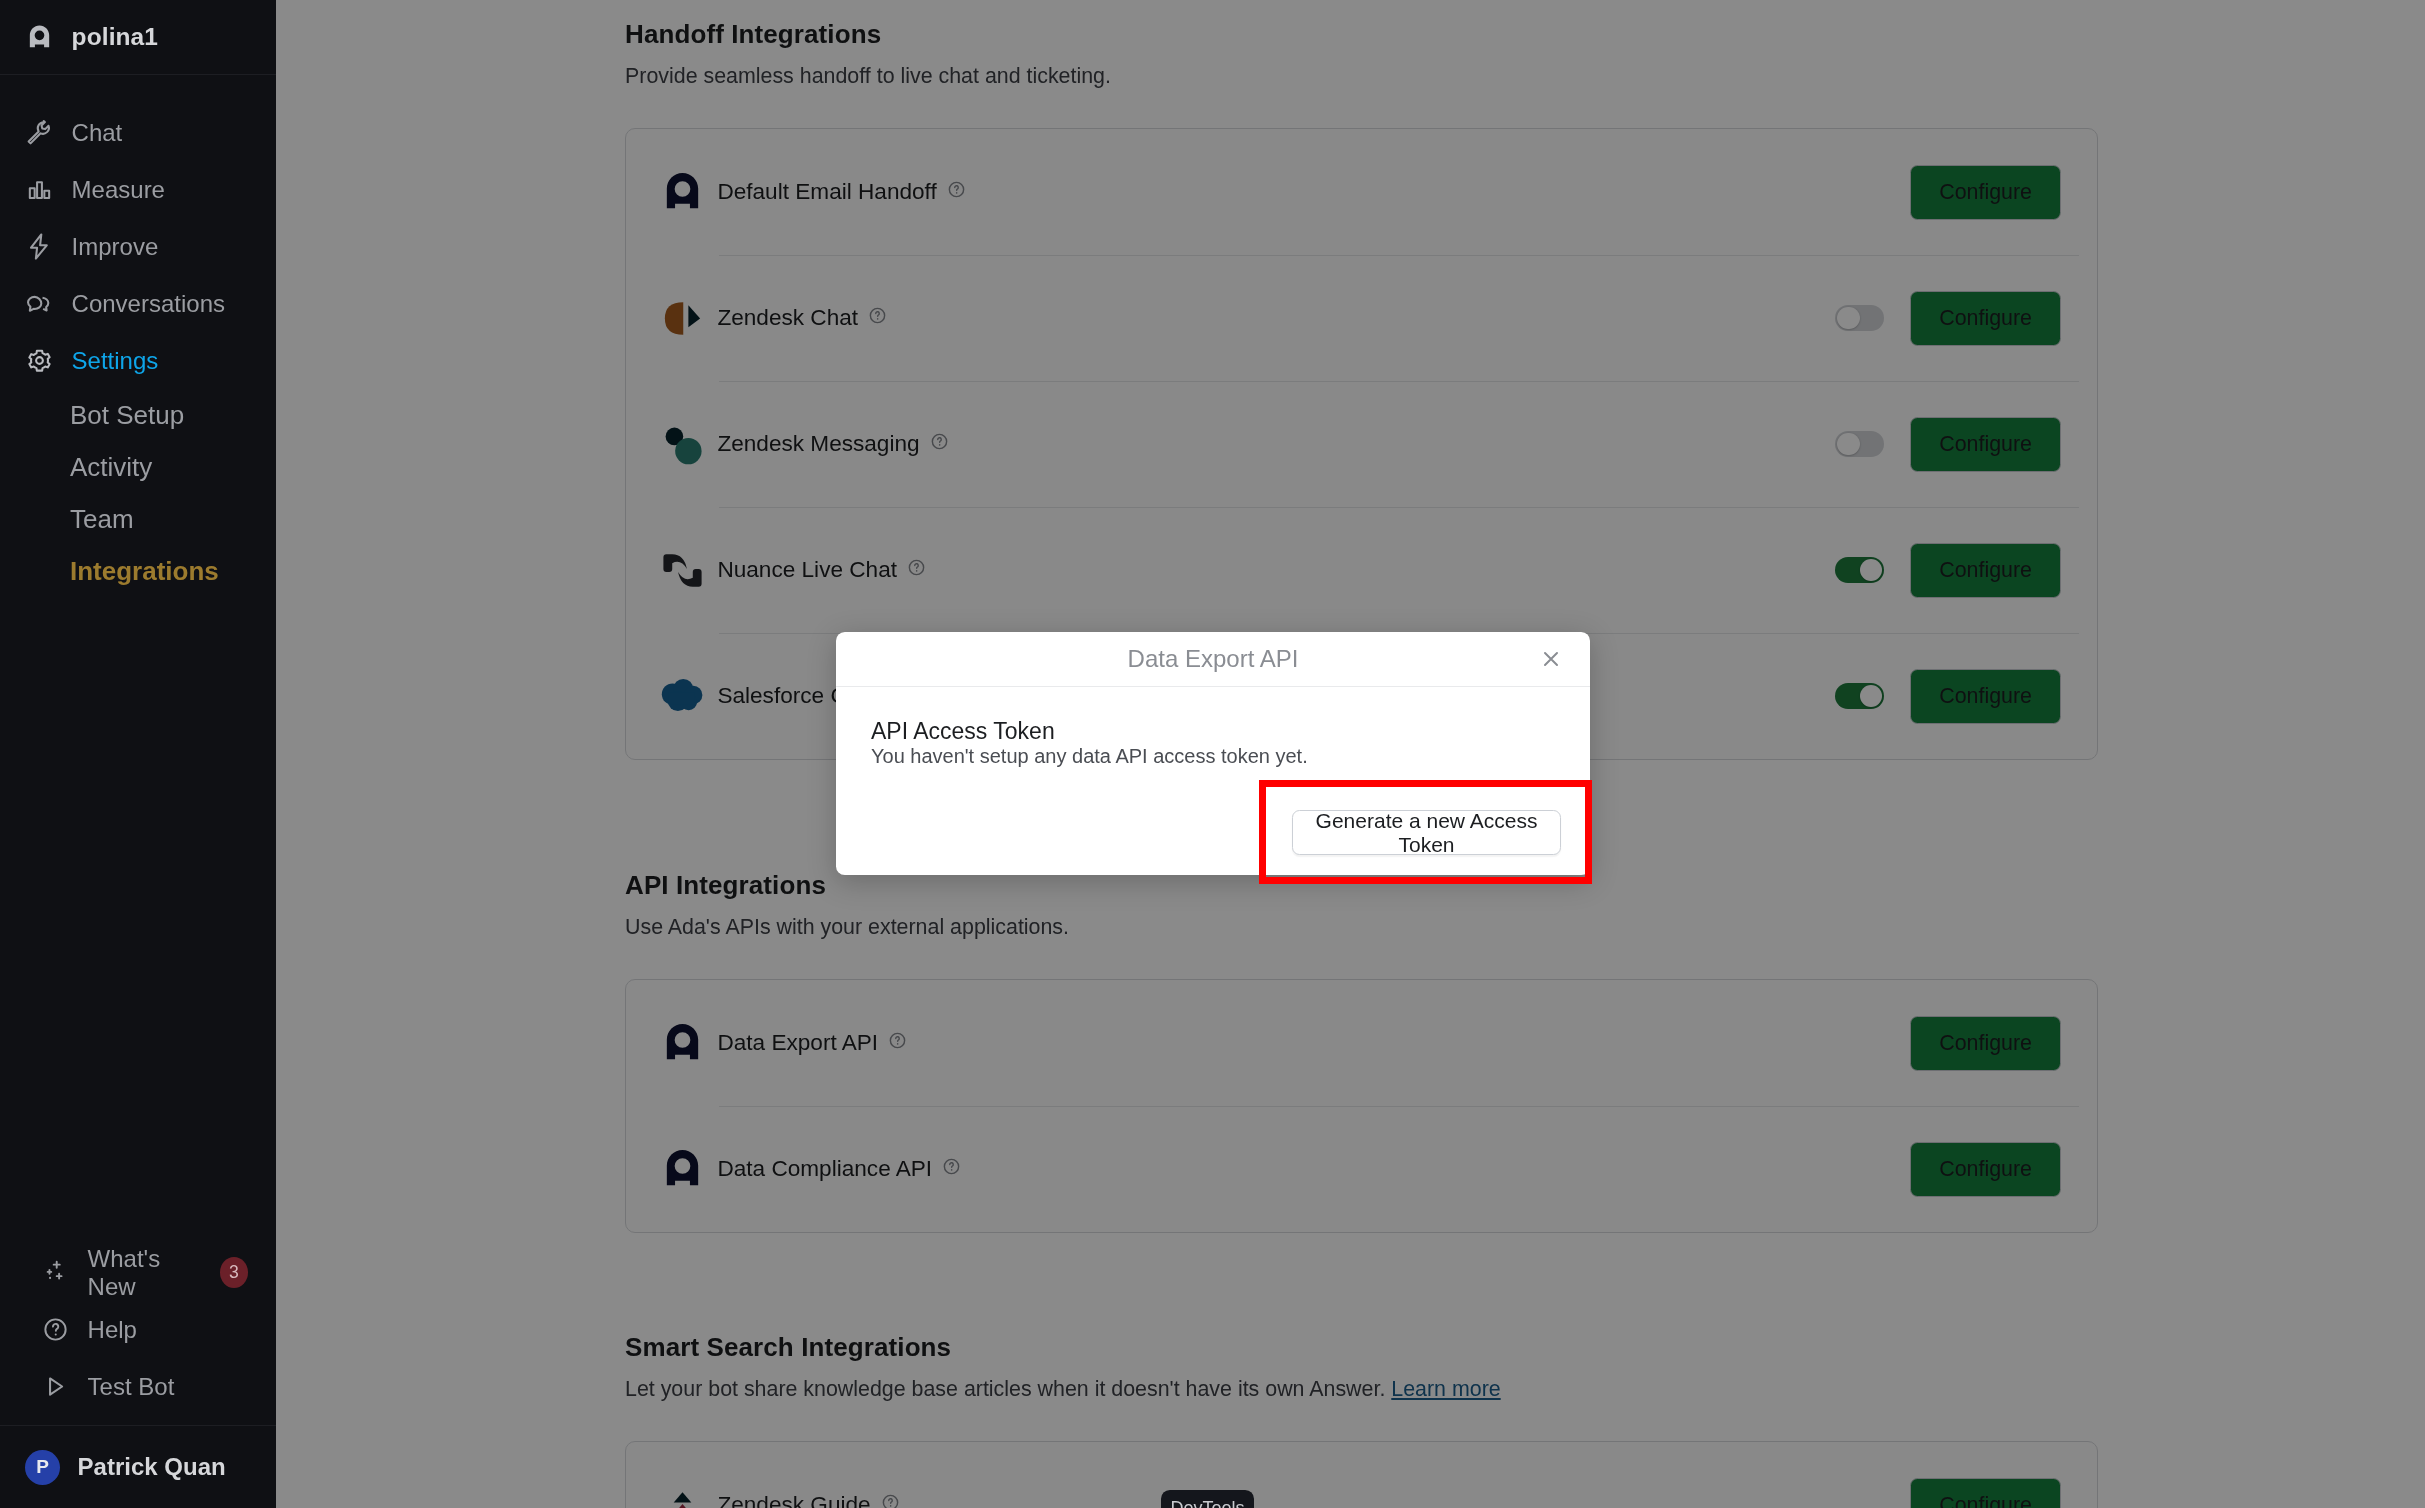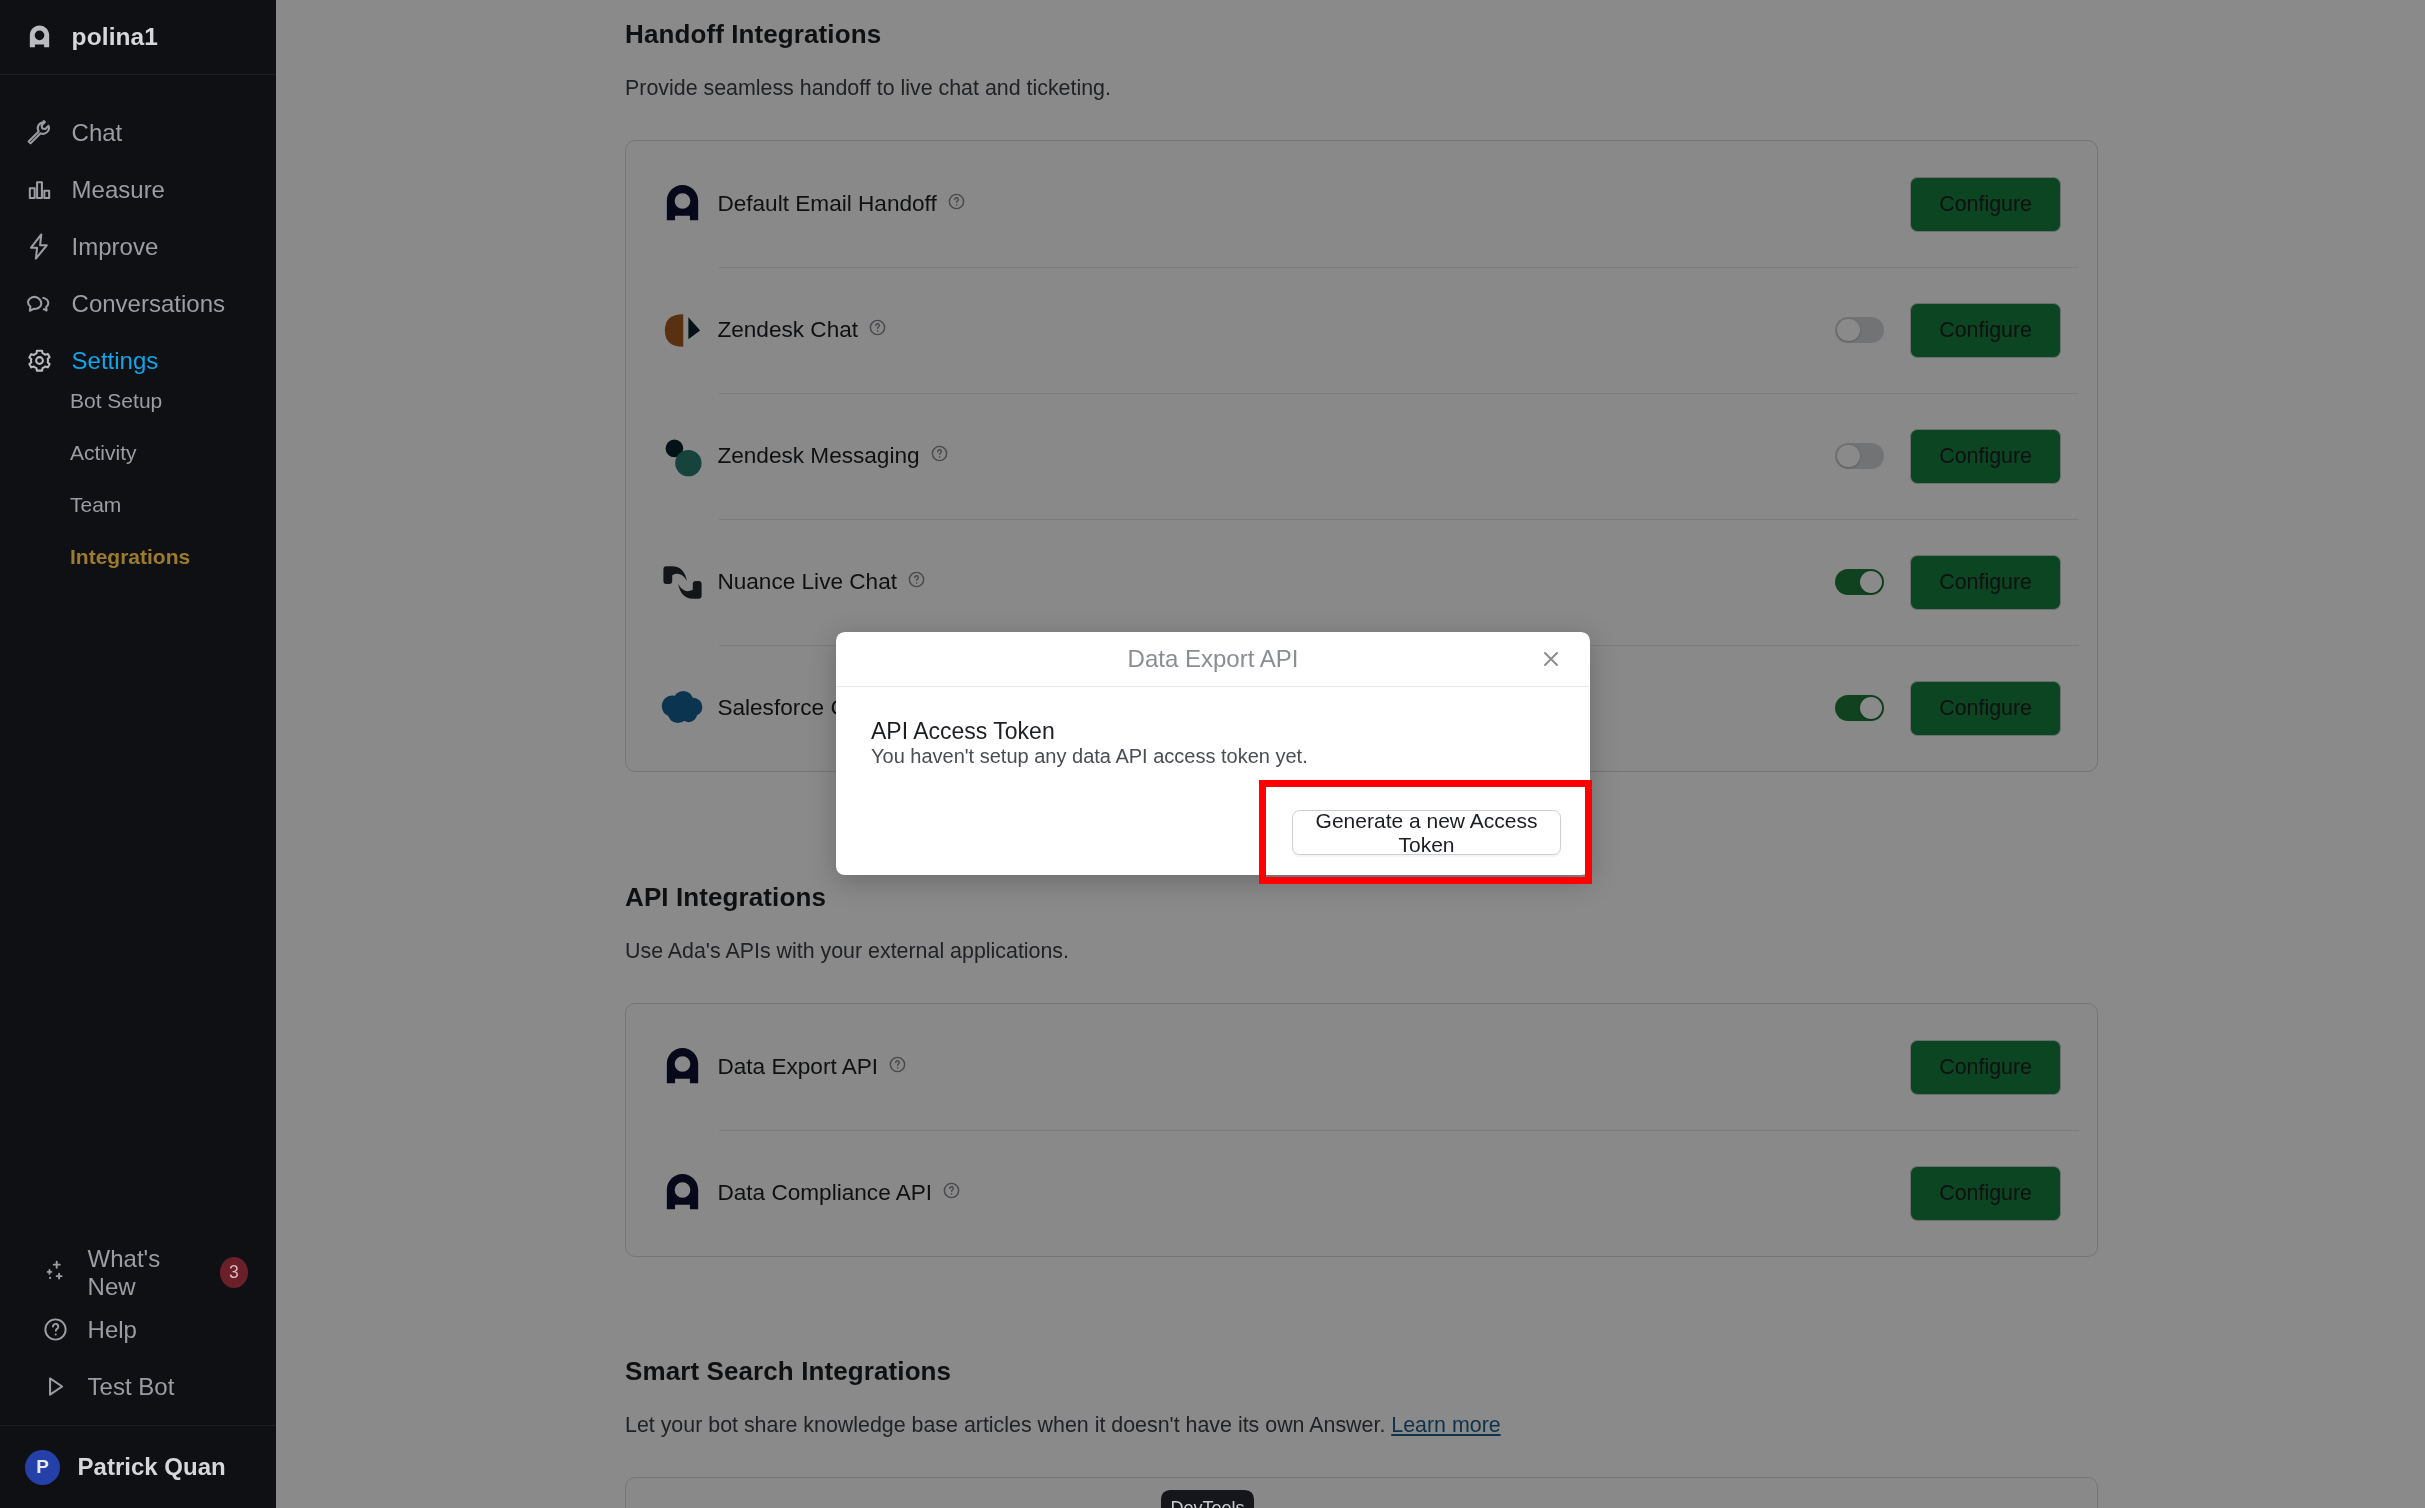--- a/index.html
+++ b/index.html
@@ -29,23 +29,23 @@
     color: #d6d7da; font-size: 24.5px; font-weight: bold; letter-spacing: 0.1px;
   }
   .sb-nav { padding-top: 29px; }
   .sb-item {
     display: flex; align-items: center;
     height: 57px; padding-left: 25px; gap: 17.6px;
     color: #9b9da2; font-size: 24px;
   }
   .sb-item.active-main { color: #0ea5e9; font-weight: normal; }
   .sb-sub {
-    display: flex; 
+    display: flex; align-items: center;
     height: 52px; padding-left: 70px;
-    color: #9b9da2; font-size: 21px;
+    color: #9b9da2; font-size: 26px;
   }
   .sb-sub.current { color: #9c7b2e; font-weight: bold; }
   .sb-spacer { flex: 1 1 auto; }
   .sb-bottom { padding-bottom: 10px; margin-left: 16px; }
   .sb-badge {
     margin-left: auto; margin-right: 28px;
     width: 31px; height: 31px; border-radius: 50%;
     background: #6b2029; color: #d8b9bd;
     font-size: 17.6px; display: flex; align-items: center; justify-content: center;
   }
@@ -80,21 +80,21 @@
     background: rgba(0,0,0,0.46);
     z-index: 20; pointer-events: none;
   }
 
   .section { padding-left: 349px; padding-right: 327px; }
   .sec-title {
     font-size: 26px; color: #1c1e21; font-weight: bold;
     letter-spacing: 0.1px;
   }
   .sec-sub {
-    font-size: 21.4px; color: #3d4046; margin-top: 26px;
+    font-size: 21.4px; color: #3d4046; margin-top: 14px;
   }
   .sec-sub a { color: #1c5e8c; text-decoration: underline; }
 
   .card {
     margin-top: 39px;
     border: 1.3px solid #d7d9dd; border-radius: 10px;
     background: #fdfdfd;
   }
   .row {
     display: flex; align-items: center;

